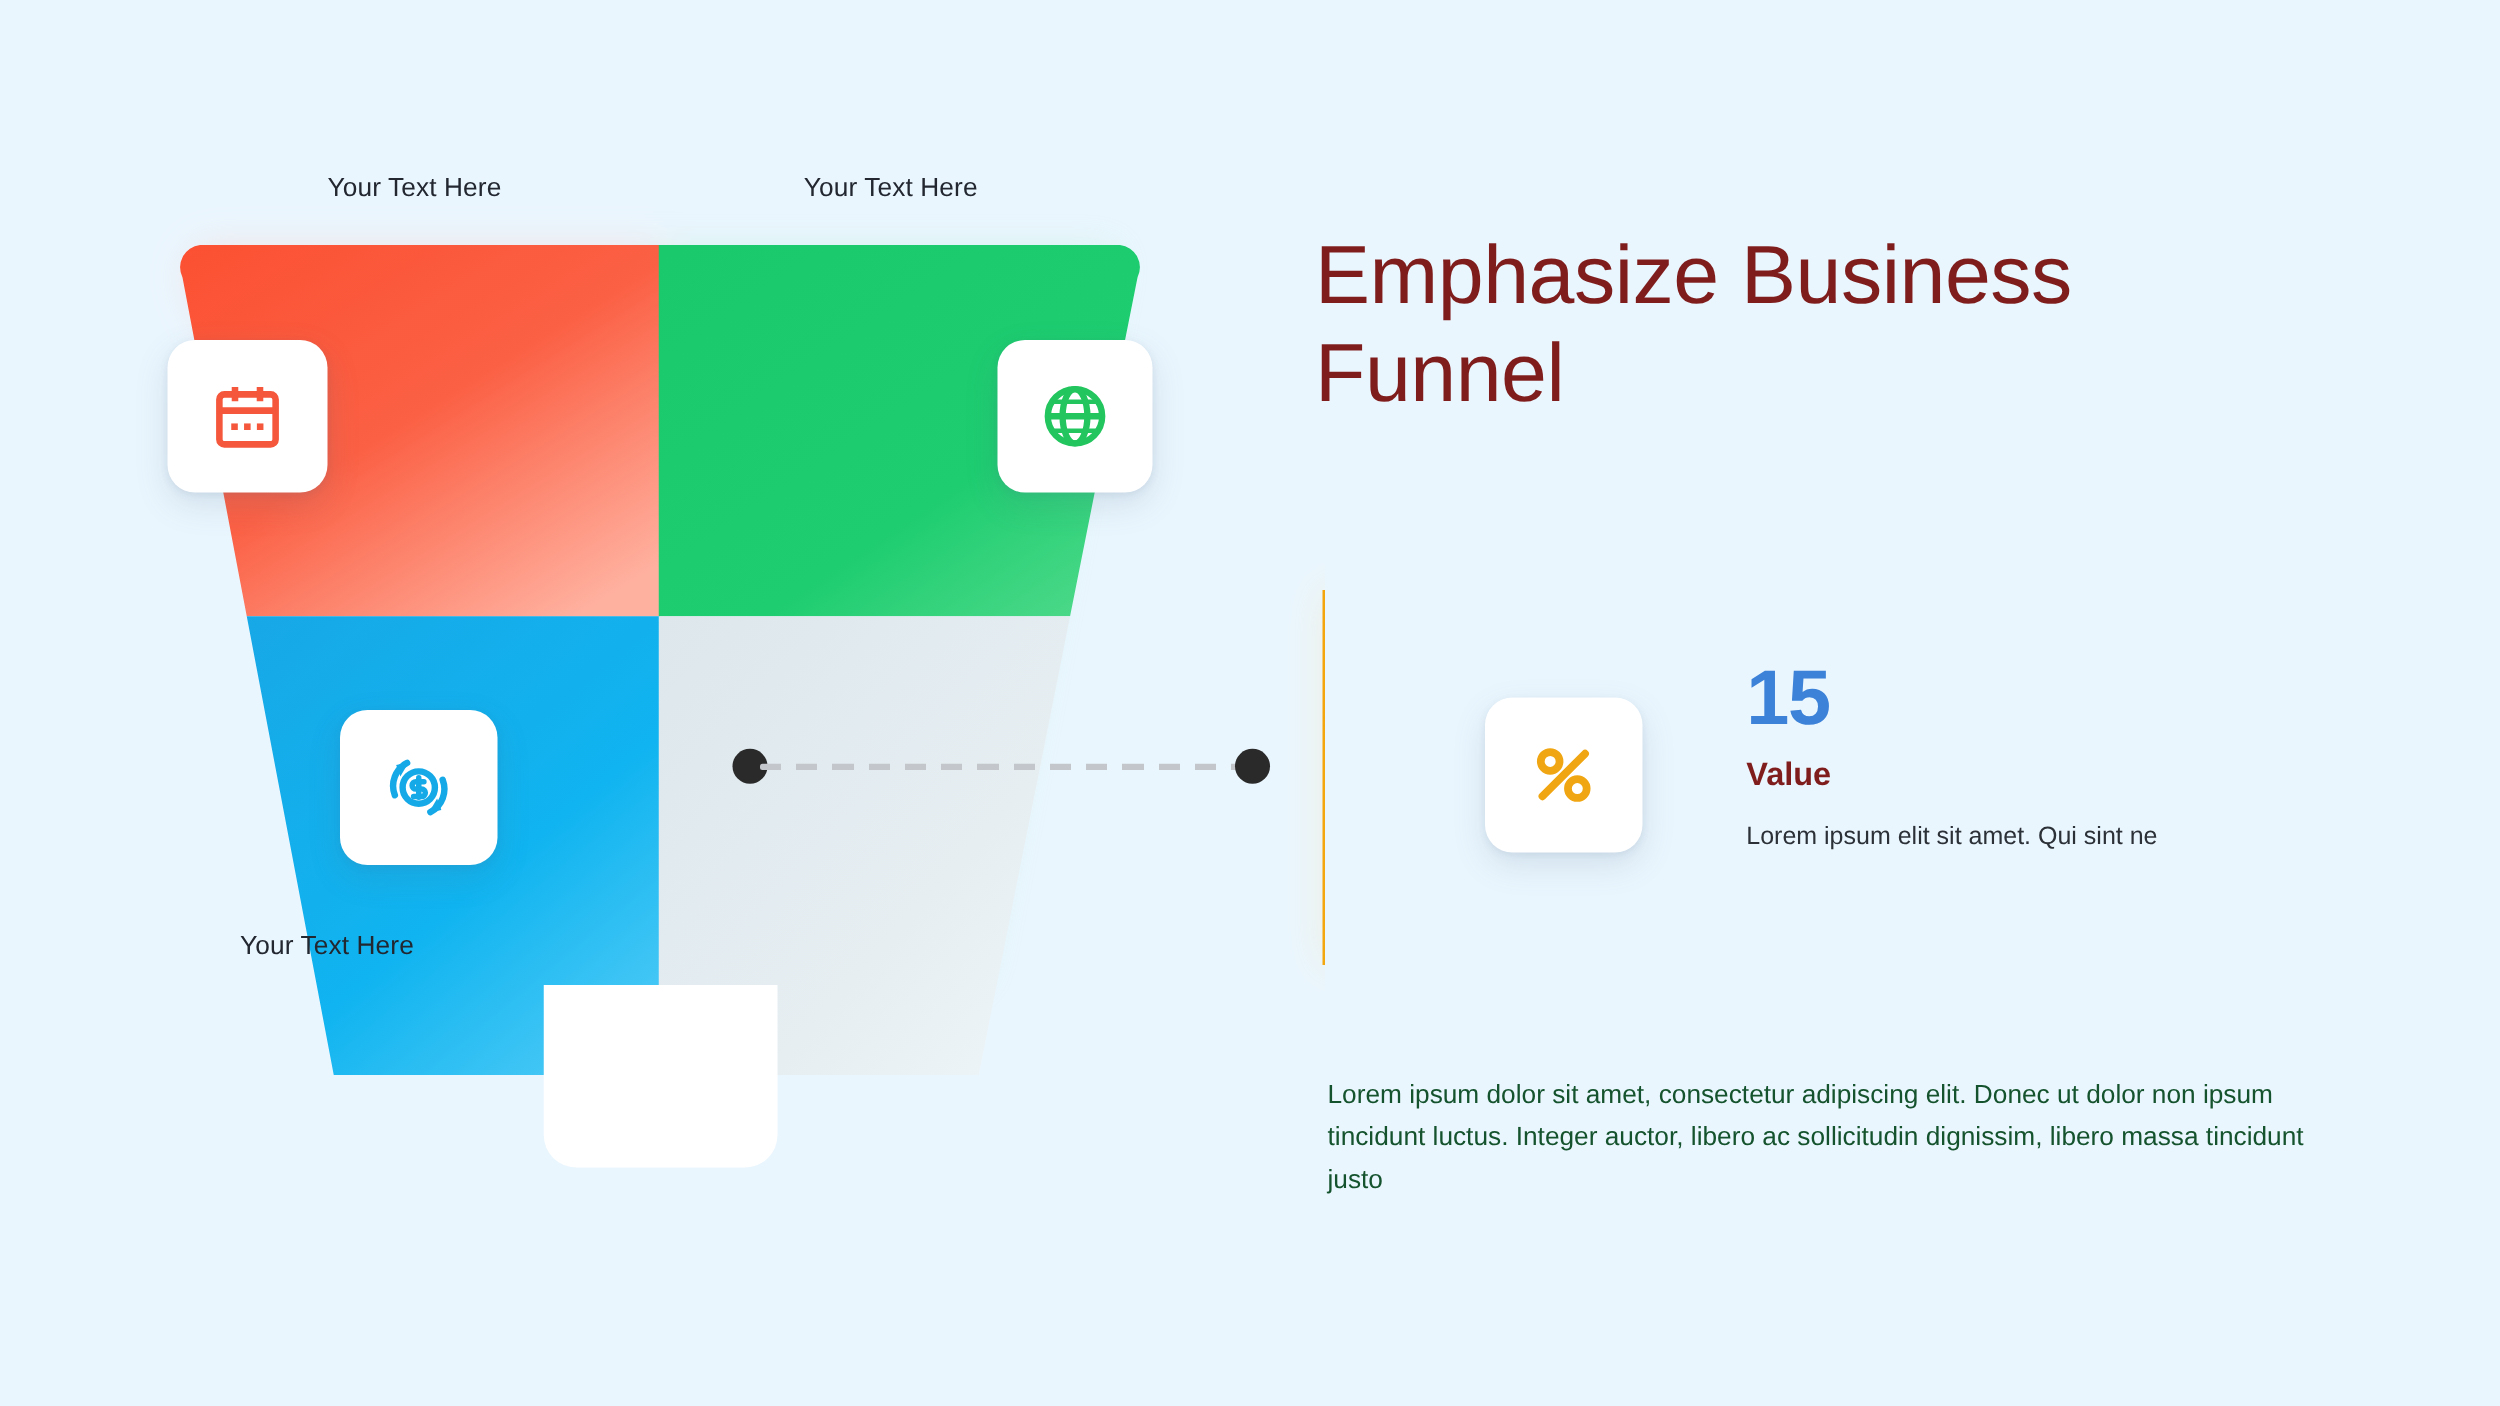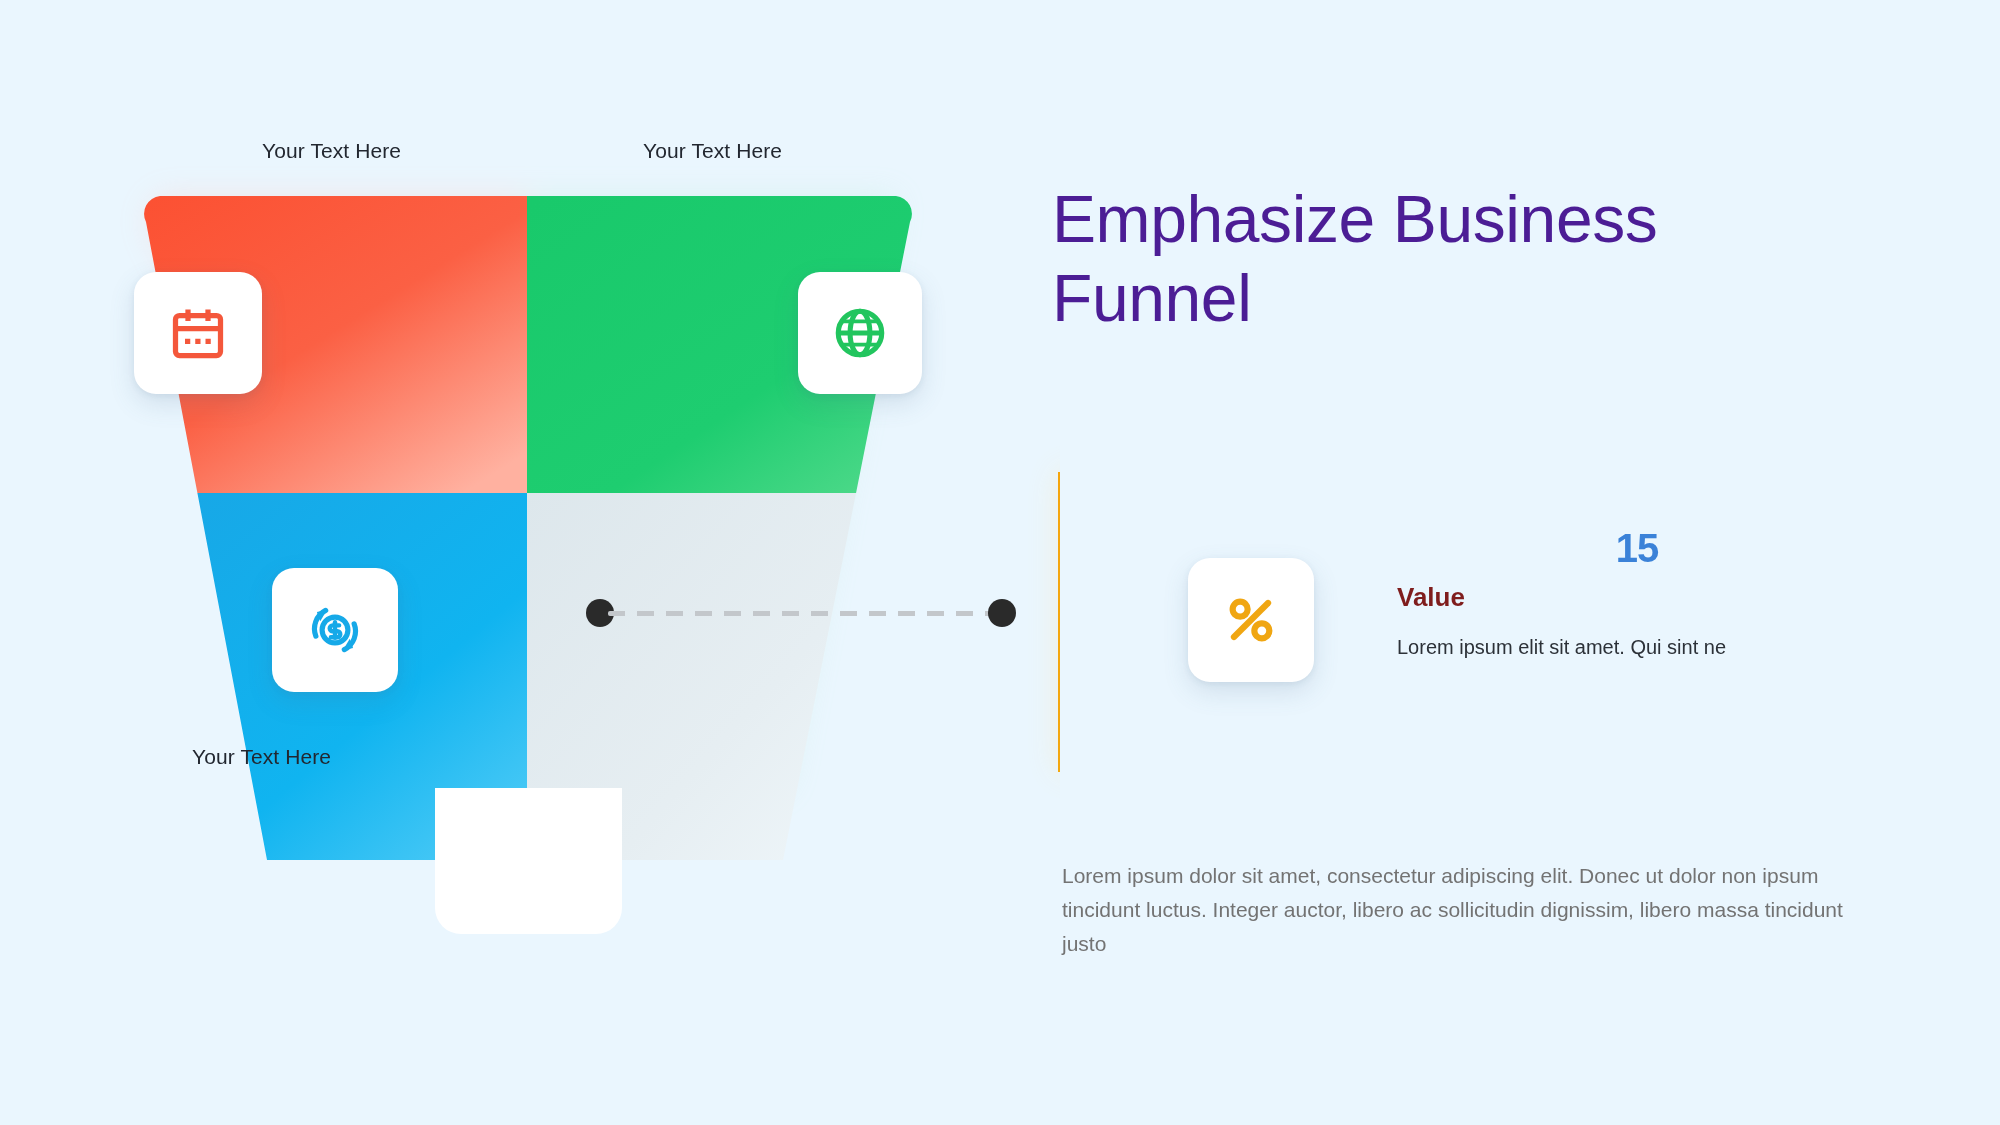--- a/index.html
+++ b/index.html
@@ -105,39 +105,38 @@
     height: 1125px;
   }
   .main-title {
     position: absolute;
     left: 0px;
     top: 180px;
     width: 760px;
     font-size: 66px;
     line-height: 1.19;
     font-weight: normal;
-    color: #4c1d95;
+    color: #7f1d1d;
     letter-spacing: -0.4px;
     margin: 0;
     font-stretch: condensed;
   }
 
   .stat-block {
     position: absolute;
     left: 345px;
     top: 528px;
     width: 480px;
   }
   .stat-number {
-    font-size: 40px;
+    font-size: 62px;
     font-weight: bold;
     color: #3b82d8;
     line-height: 1.0;
     letter-spacing: -1px;
-    text-align: center;
   }
   .stat-label {
     margin-top: 14px;
     font-size: 26px;
     font-weight: bold;
     color: #7f1d1d;
   }
   .stat-desc {
     margin-top: 20px;
     font-size: 20px;
@@ -146,21 +145,21 @@
     max-width: 360px;
   }
 
   .body-copy {
     position: absolute;
     left: 10px;
     top: 838px;
     width: 790px;
     font-size: 21px;
     line-height: 1.62;
-    color: #737373;
+    color: #14532d;
   }
 </style>
 </head>
 <body>
 
 <div class="stage">
 
   <div class="funnel-wrap">
     <svg class="funnel-svg" width="1060" height="1000" viewBox="0 0 1060 1000">
       <defs>

